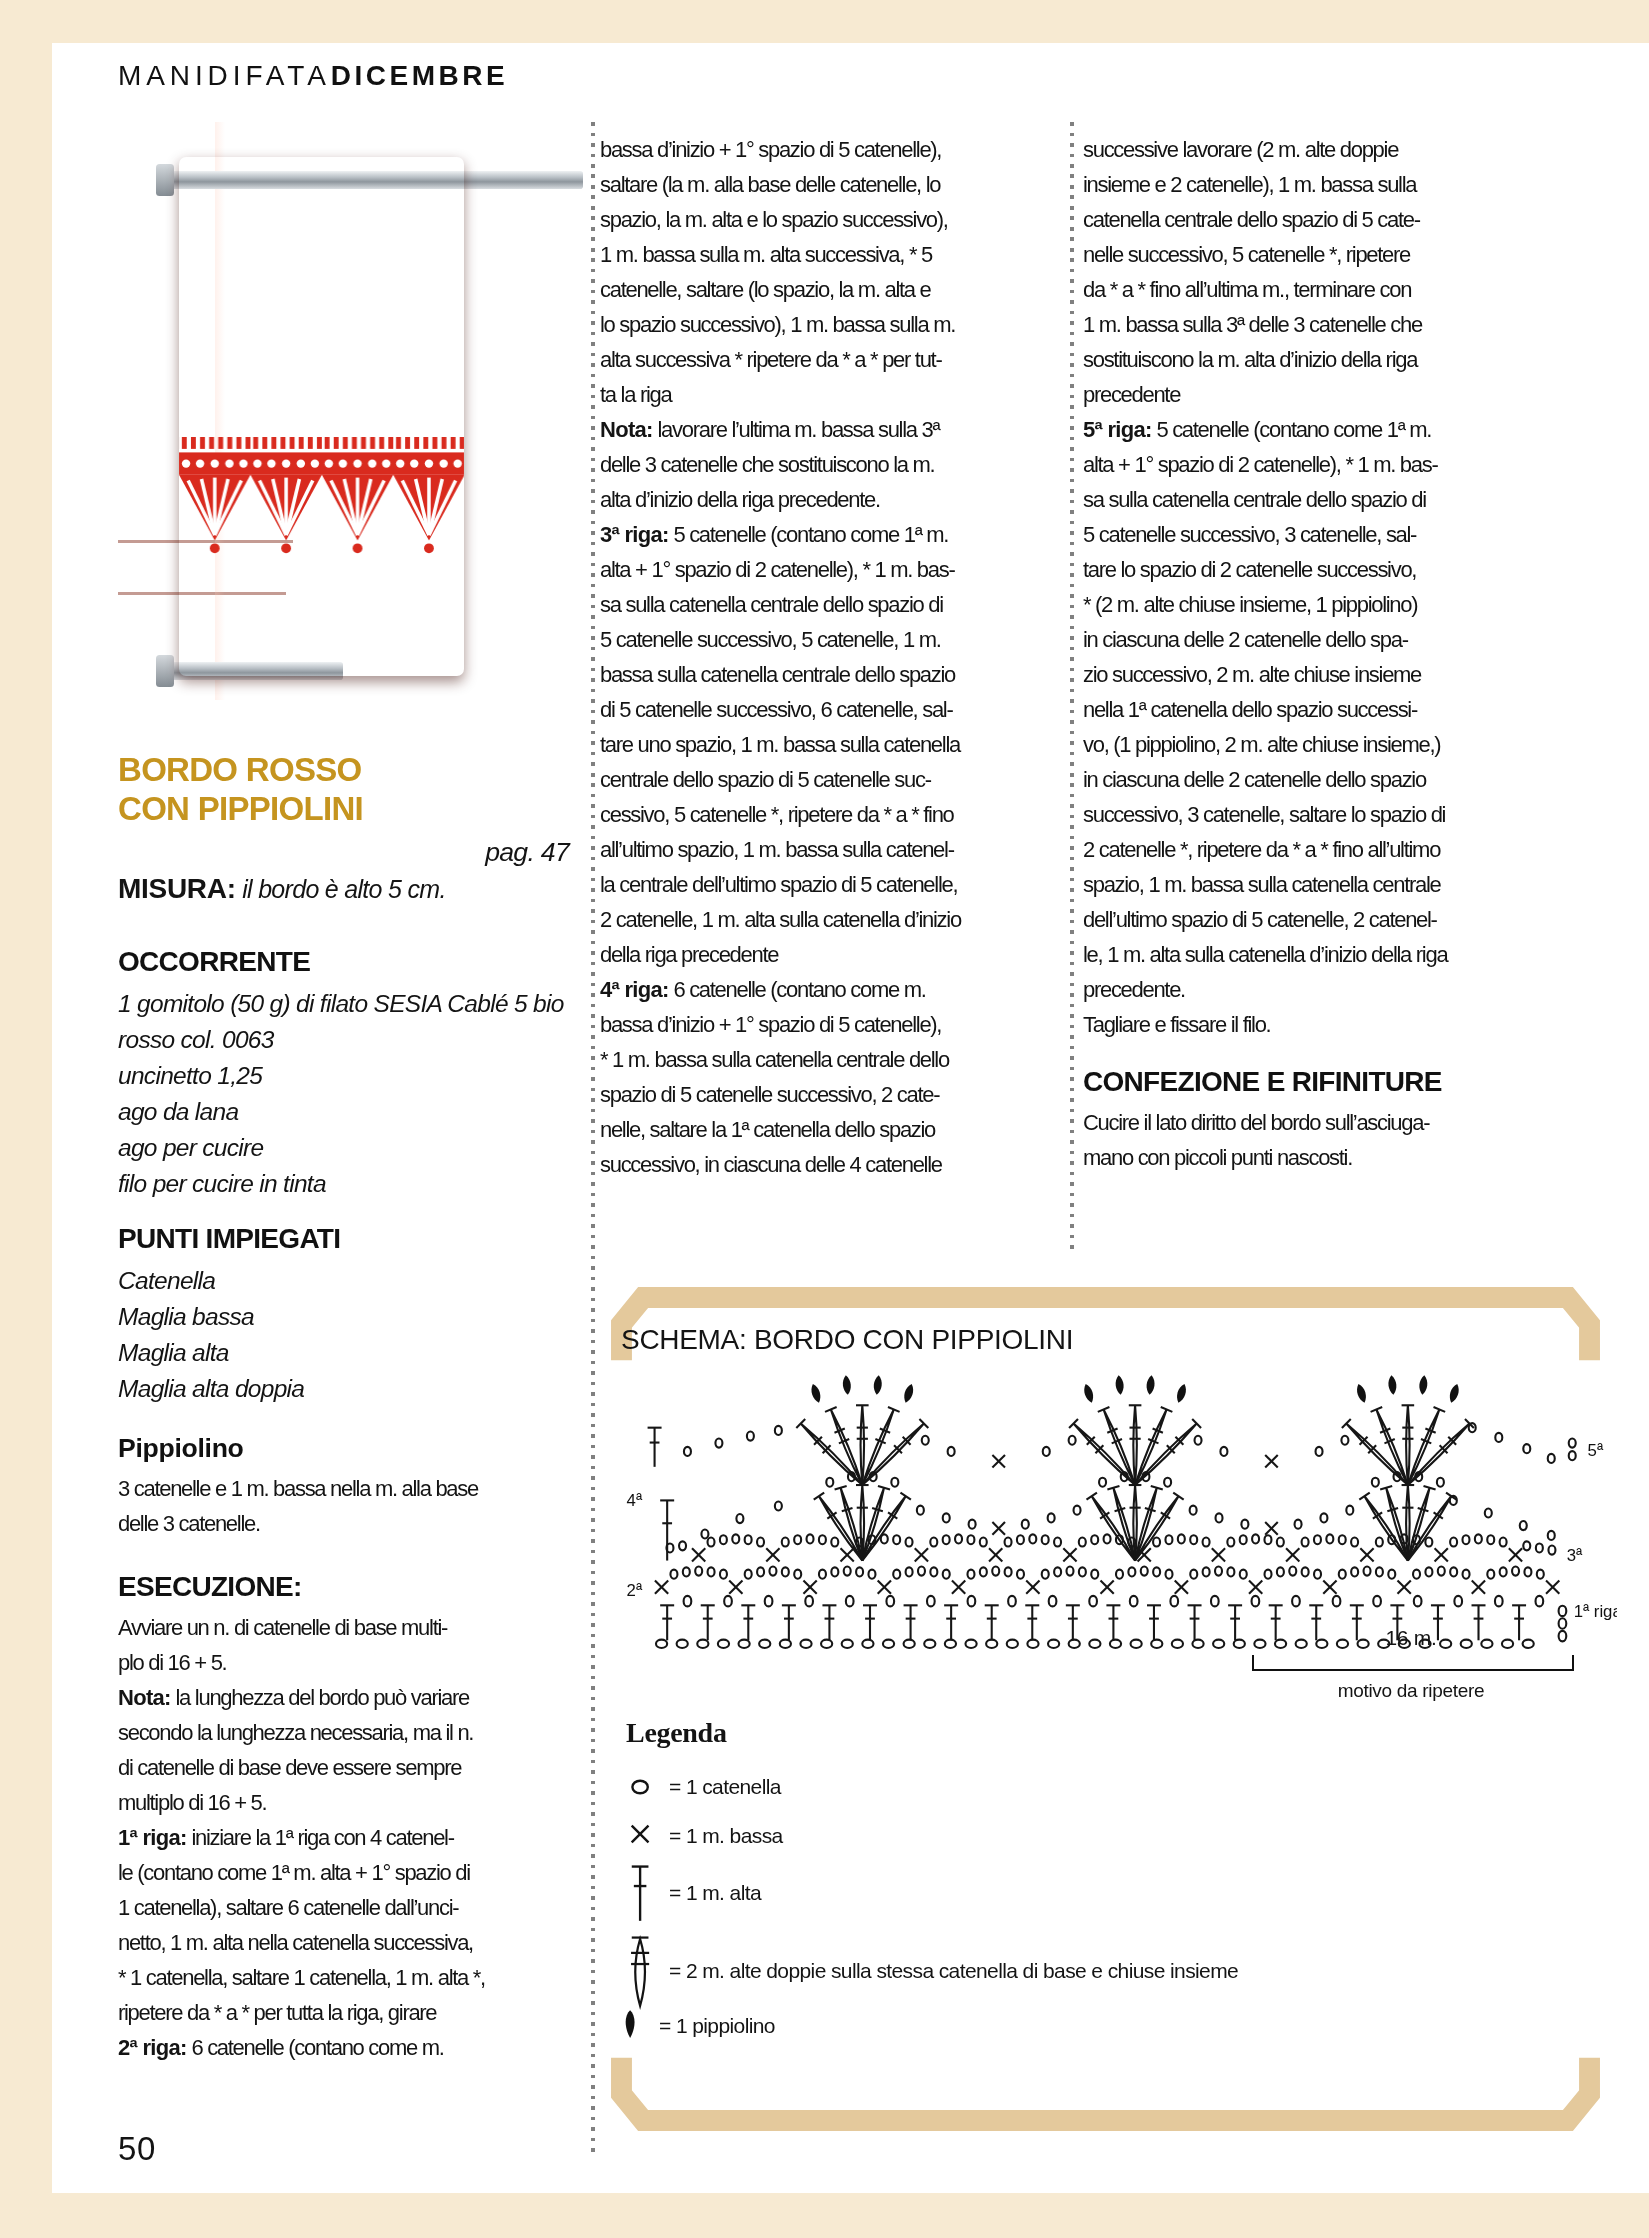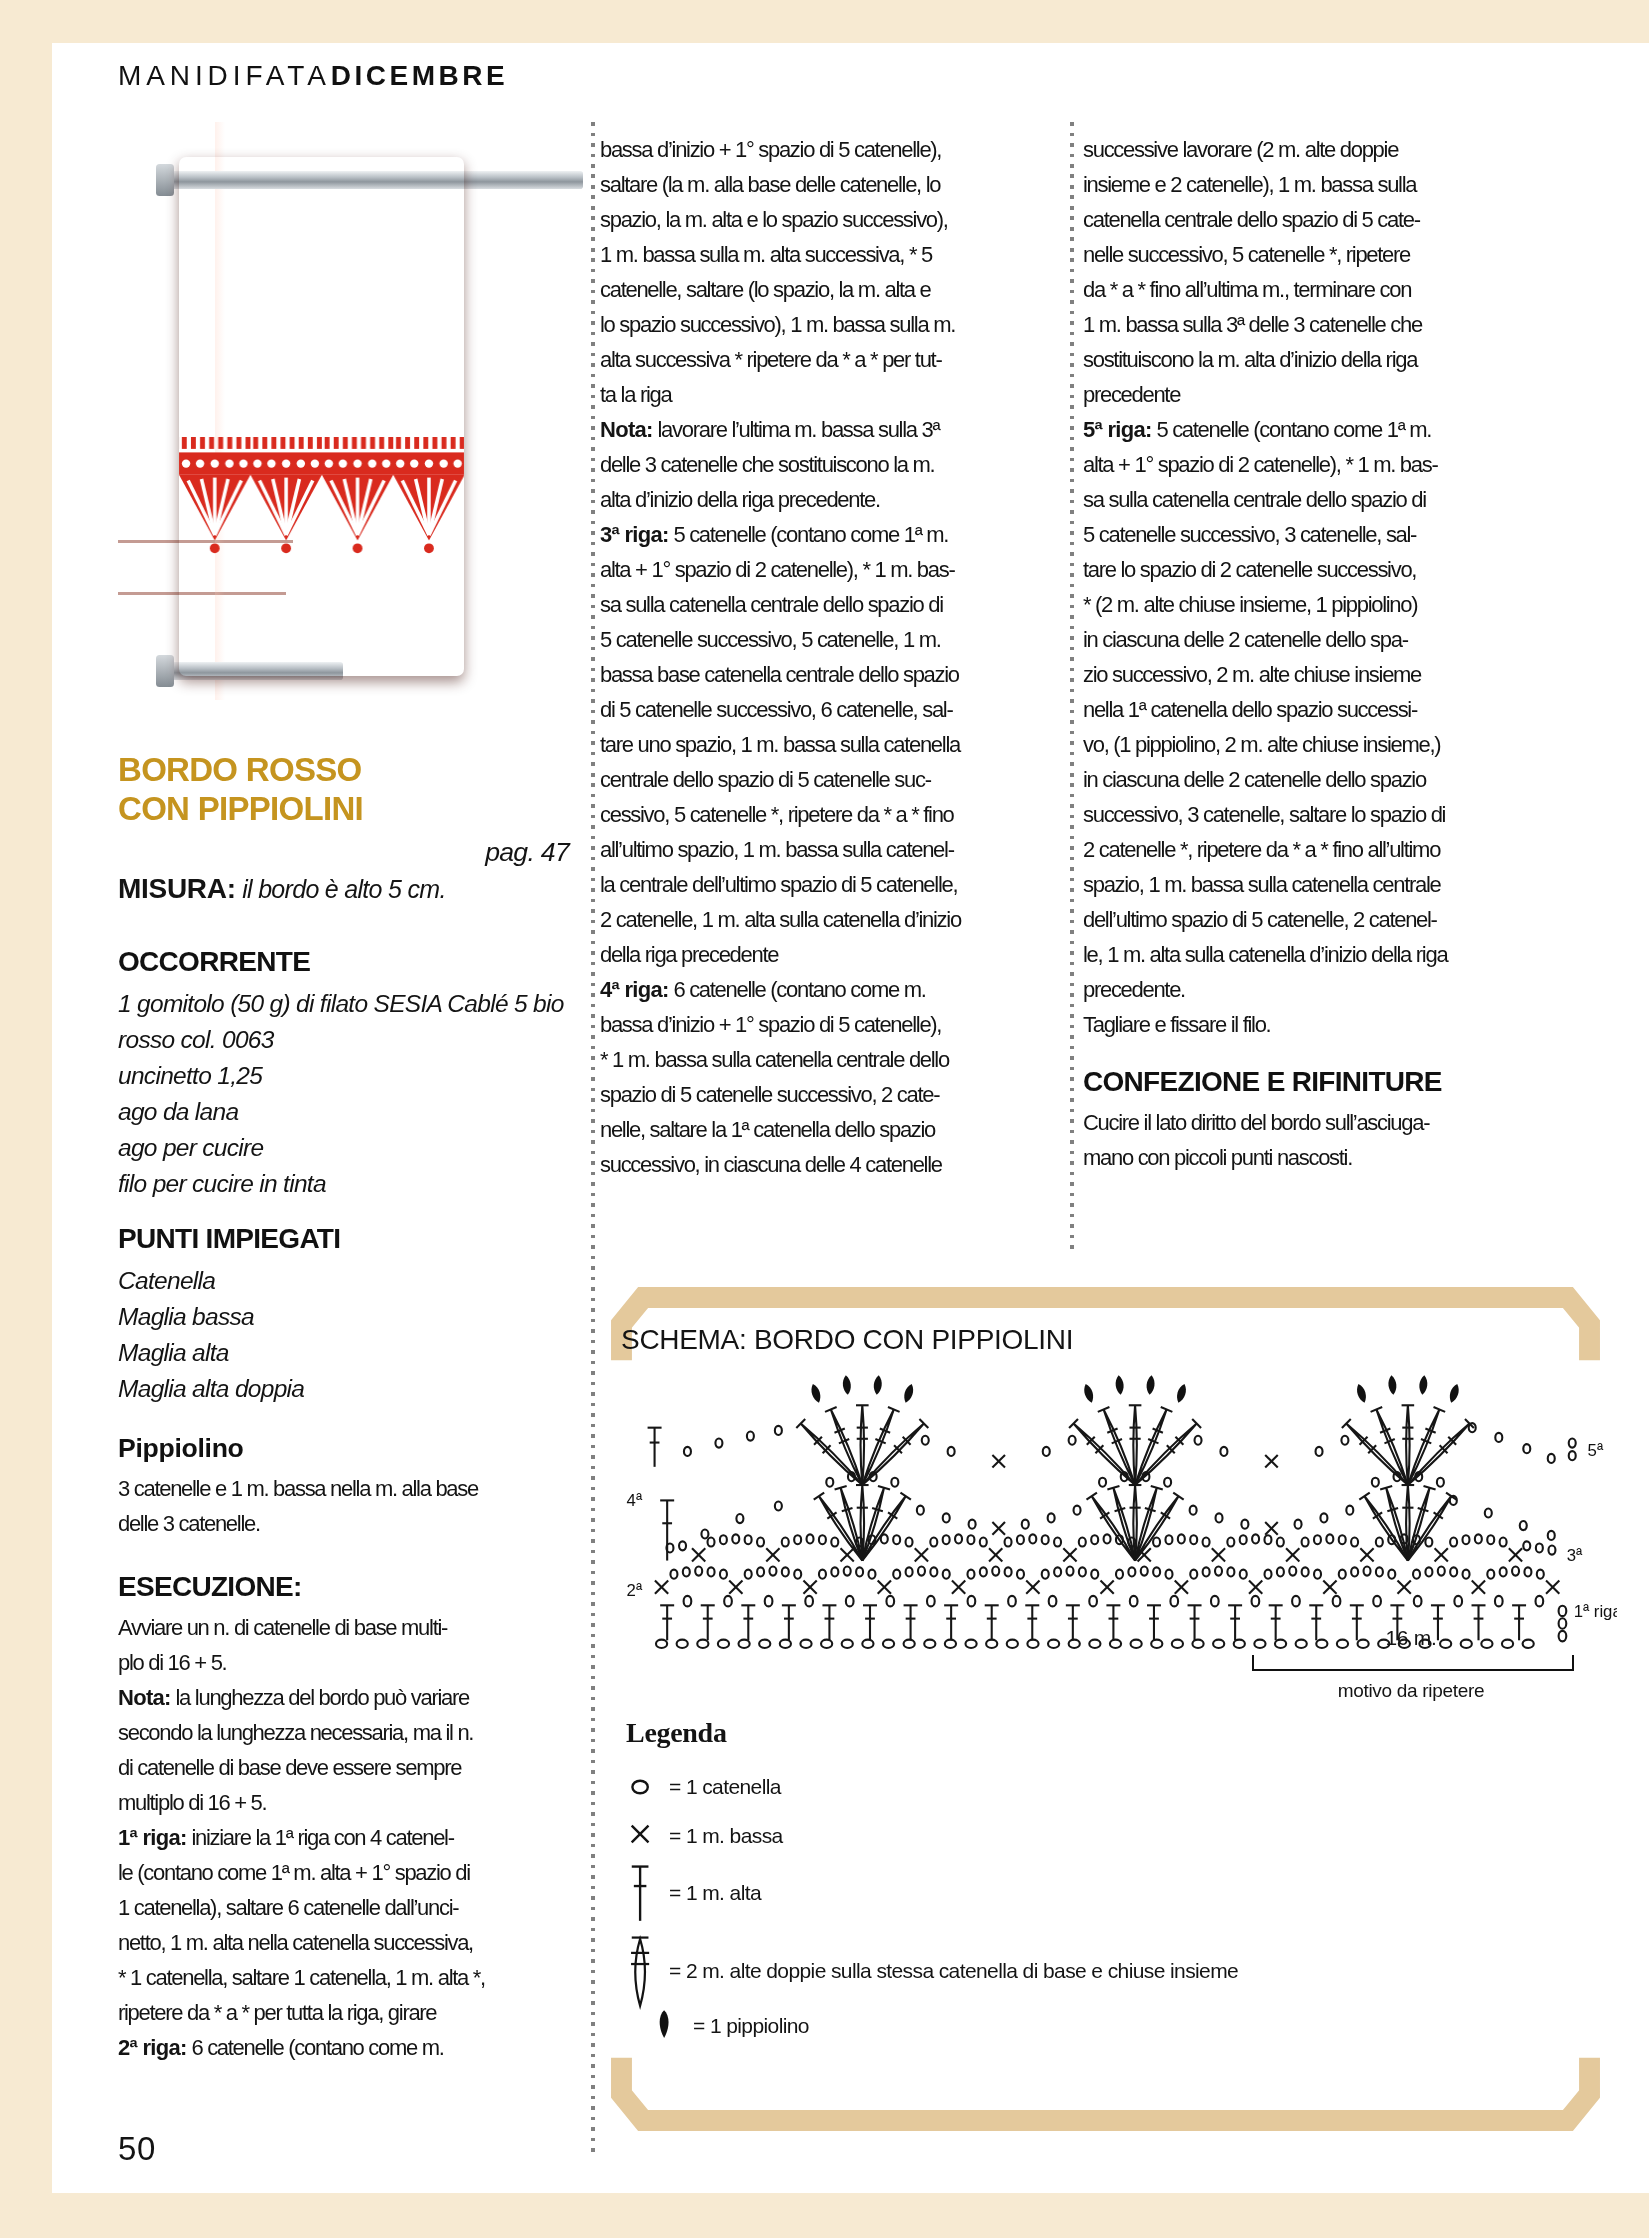--- a/index.html
+++ b/index.html
@@ -147,21 +147,21 @@
     <div class="line">lo spazio successivo), 1 m. bassa sulla m.</div>
     <div class="line">alta successiva * ripetere da * a * per tut-</div>
     <div class="line">ta la riga</div>
     <div class="line"><b>Nota:</b> lavorare l’ultima m. bassa sulla 3ª</div>
     <div class="line">delle 3 catenelle che sostituiscono la m.</div>
     <div class="line">alta d’inizio della riga precedente.</div>
     <div class="line"><b>3ª riga:</b> 5 catenelle (contano come 1ª m.</div>
     <div class="line">alta + 1° spazio di 2 catenelle), * 1 m. bas-</div>
     <div class="line">sa sulla catenella centrale dello spazio di</div>
     <div class="line">5 catenelle successivo, 5 catenelle, 1 m.</div>
-    <div class="line">bassa base catenella centrale dello spazio</div>
+    <div class="line">bassa sulla catenella centrale dello spazio</div>
     <div class="line">di 5 catenelle successivo, 6 catenelle, sal-</div>
     <div class="line">tare uno spazio, 1 m. bassa sulla catenella</div>
     <div class="line">centrale dello spazio di 5 catenelle suc-</div>
     <div class="line">cessivo, 5 catenelle *, ripetere da * a * fino</div>
     <div class="line">all’ultimo spazio, 1 m. bassa sulla catenel-</div>
     <div class="line">la centrale dell’ultimo spazio di 5 catenelle,</div>
     <div class="line">2 catenelle, 1 m. alta sulla catenella d’inizio</div>
     <div class="line">della riga precedente</div>
     <div class="line"><b>4ª riga:</b> 6 catenelle (contano come m.</div>
     <div class="line">bassa d’inizio + 1° spazio di 5 catenelle),</div>
@@ -749,21 +749,21 @@
           <g stroke="#131313" stroke-width="3.2" fill="none">
             <path d="M20,106 C11,74 11,40 20,10 C29,40 29,74 20,106 Z"></path>
             <line x1="8" y1="8" x2="32" y2="8"></line>
             <line x1="7" y1="30" x2="33" y2="30"></line>
             <line x1="7" y1="46" x2="33" y2="46"></line>
           </g>
         </svg>
       </span>
       <span class="legend-txt">= 2 m. alte doppie sulla stessa catenella di base e chiuse insieme</span>
     </div>
-    <div class="legend-row" style="left: 650px; top: 2006px;">
+    <div class="legend-row" style="left: 616px; top: 2006px;">
       <span class="legend-sym">
         <svg width="31" height="39" viewBox="0 0 44 56">
           <path d="M20,6 C29,14 28,32 20,46 C12,32 11,14 20,6 Z" fill="#111"></path>
         </svg>
       </span>
       <span class="legend-txt">= 1 pippiolino</span>
     </div>
   </div>
 
 

